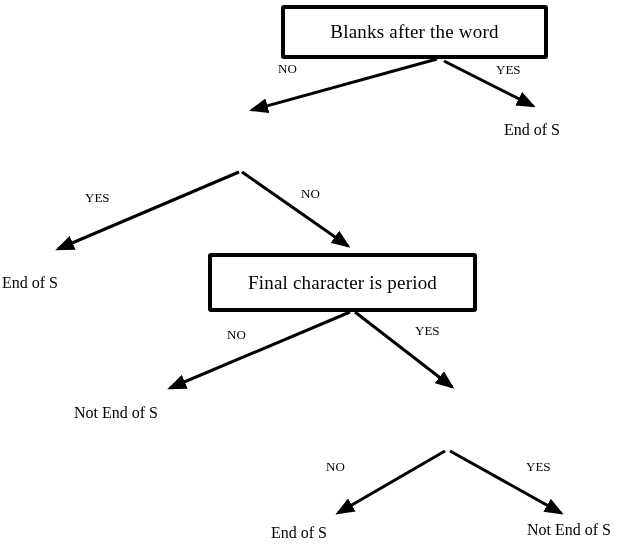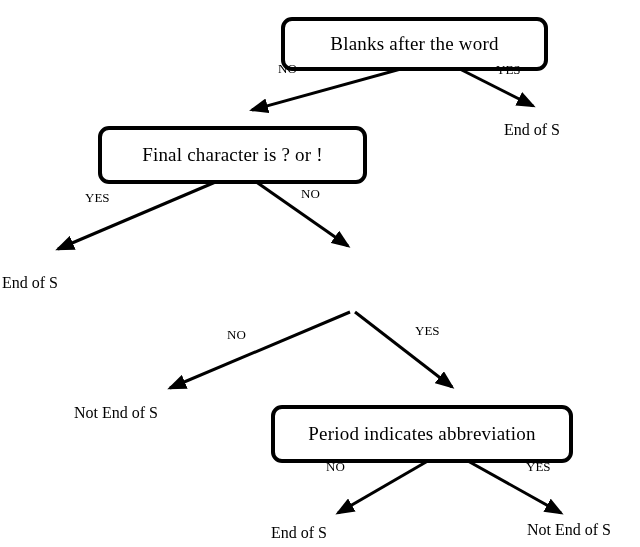--- a/index.html
+++ b/index.html
@@ -14,29 +14,28 @@
     overflow: hidden;
   }
   .edges {
     position: absolute;
     left: 0; top: 0;
     width: 640px; height: 547px;
   }
   .node {
     position: absolute;
     border: 4px solid #000000;
-    border-radius: 11px;
+    border-radius: 3px;
     background: #ffffff;
     display: flex;
     align-items: center;
     justify-content: center;
     font-size: 19px;
     letter-spacing: 0.2px;
     white-space: nowrap;
-    margin-top: 12px;
   }
   .edge-label {
     position: absolute;
     font-size: 13px;
     white-space: nowrap;
   }
   .leaf-label {
     position: absolute;
     font-size: 16px;
     white-space: nowrap;
@@ -58,24 +57,23 @@
     <line x1="239" y1="172" x2="58" y2="249" stroke="#000000" stroke-width="3" marker-end="url(#arrowhead)"></line>
     <line x1="242" y1="172" x2="348" y2="246" stroke="#000000" stroke-width="3" marker-end="url(#arrowhead)"></line>
     <line x1="350" y1="312" x2="170" y2="388" stroke="#000000" stroke-width="3" marker-end="url(#arrowhead)"></line>
     <line x1="355" y1="312" x2="452" y2="387" stroke="#000000" stroke-width="3" marker-end="url(#arrowhead)"></line>
     <line x1="445" y1="451" x2="338" y2="513" stroke="#000000" stroke-width="3" marker-end="url(#arrowhead)"></line>
     <line x1="450" y1="451" x2="561" y2="513" stroke="#000000" stroke-width="3" marker-end="url(#arrowhead)"></line>
   </svg>
 
   <div class="node" style="left:281px; top:5px; width:267px; height:54px;">Blanks after the word</div>
 
-  <div class="node" style="left:98px; top:114px; width:269px; height:58px;">Final character is ? or !</div>
 
+  <div class="node" style="left:208px; top:253px; width:269px; height:59px;">Final character is period</div>
 
-  <div class="node" style="left:271px; top:393px; width:302px; height:58px;">Period indicates abbreviation</div>
 
   <div class="edge-label" style="left:278px; top:61px;">NO</div>
   <div class="edge-label" style="left:496px; top:62px;">YES</div>
 
   <div class="edge-label" style="left:85px; top:190px;">YES</div>
   <div class="edge-label" style="left:301px; top:186px;">NO</div>
 
   <div class="edge-label" style="left:227px; top:327px;">NO</div>
   <div class="edge-label" style="left:415px; top:323px;">YES</div>
 

